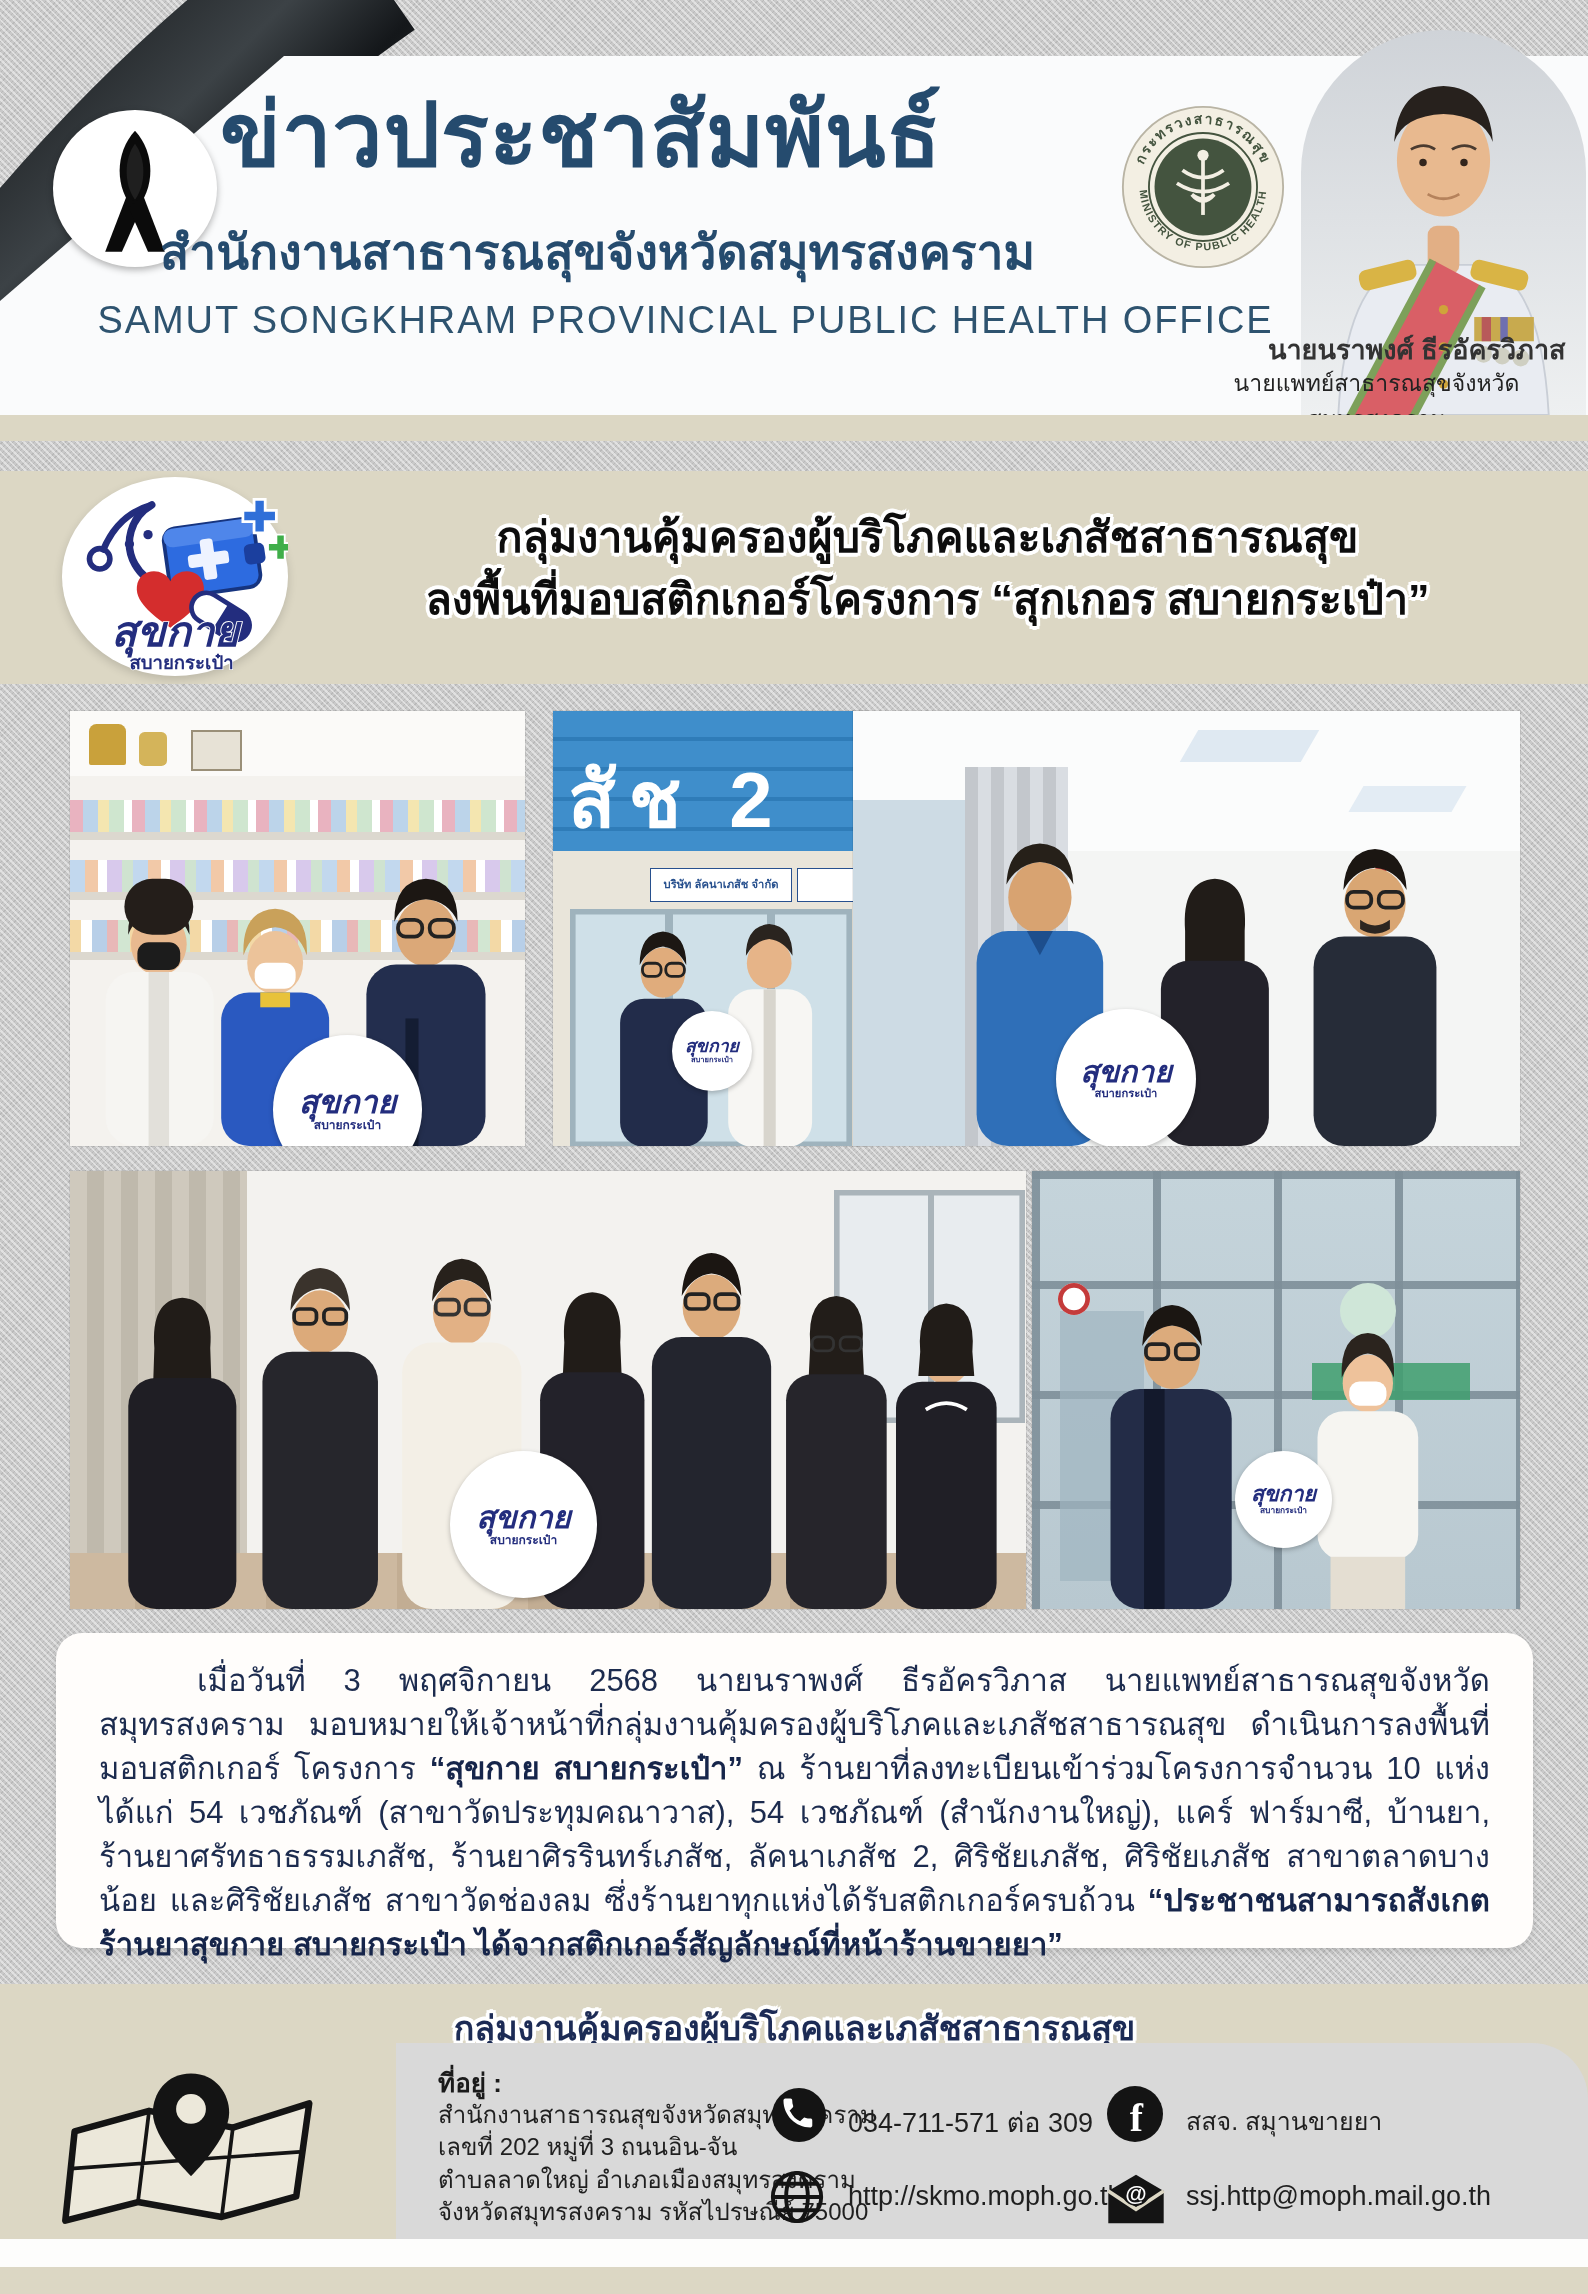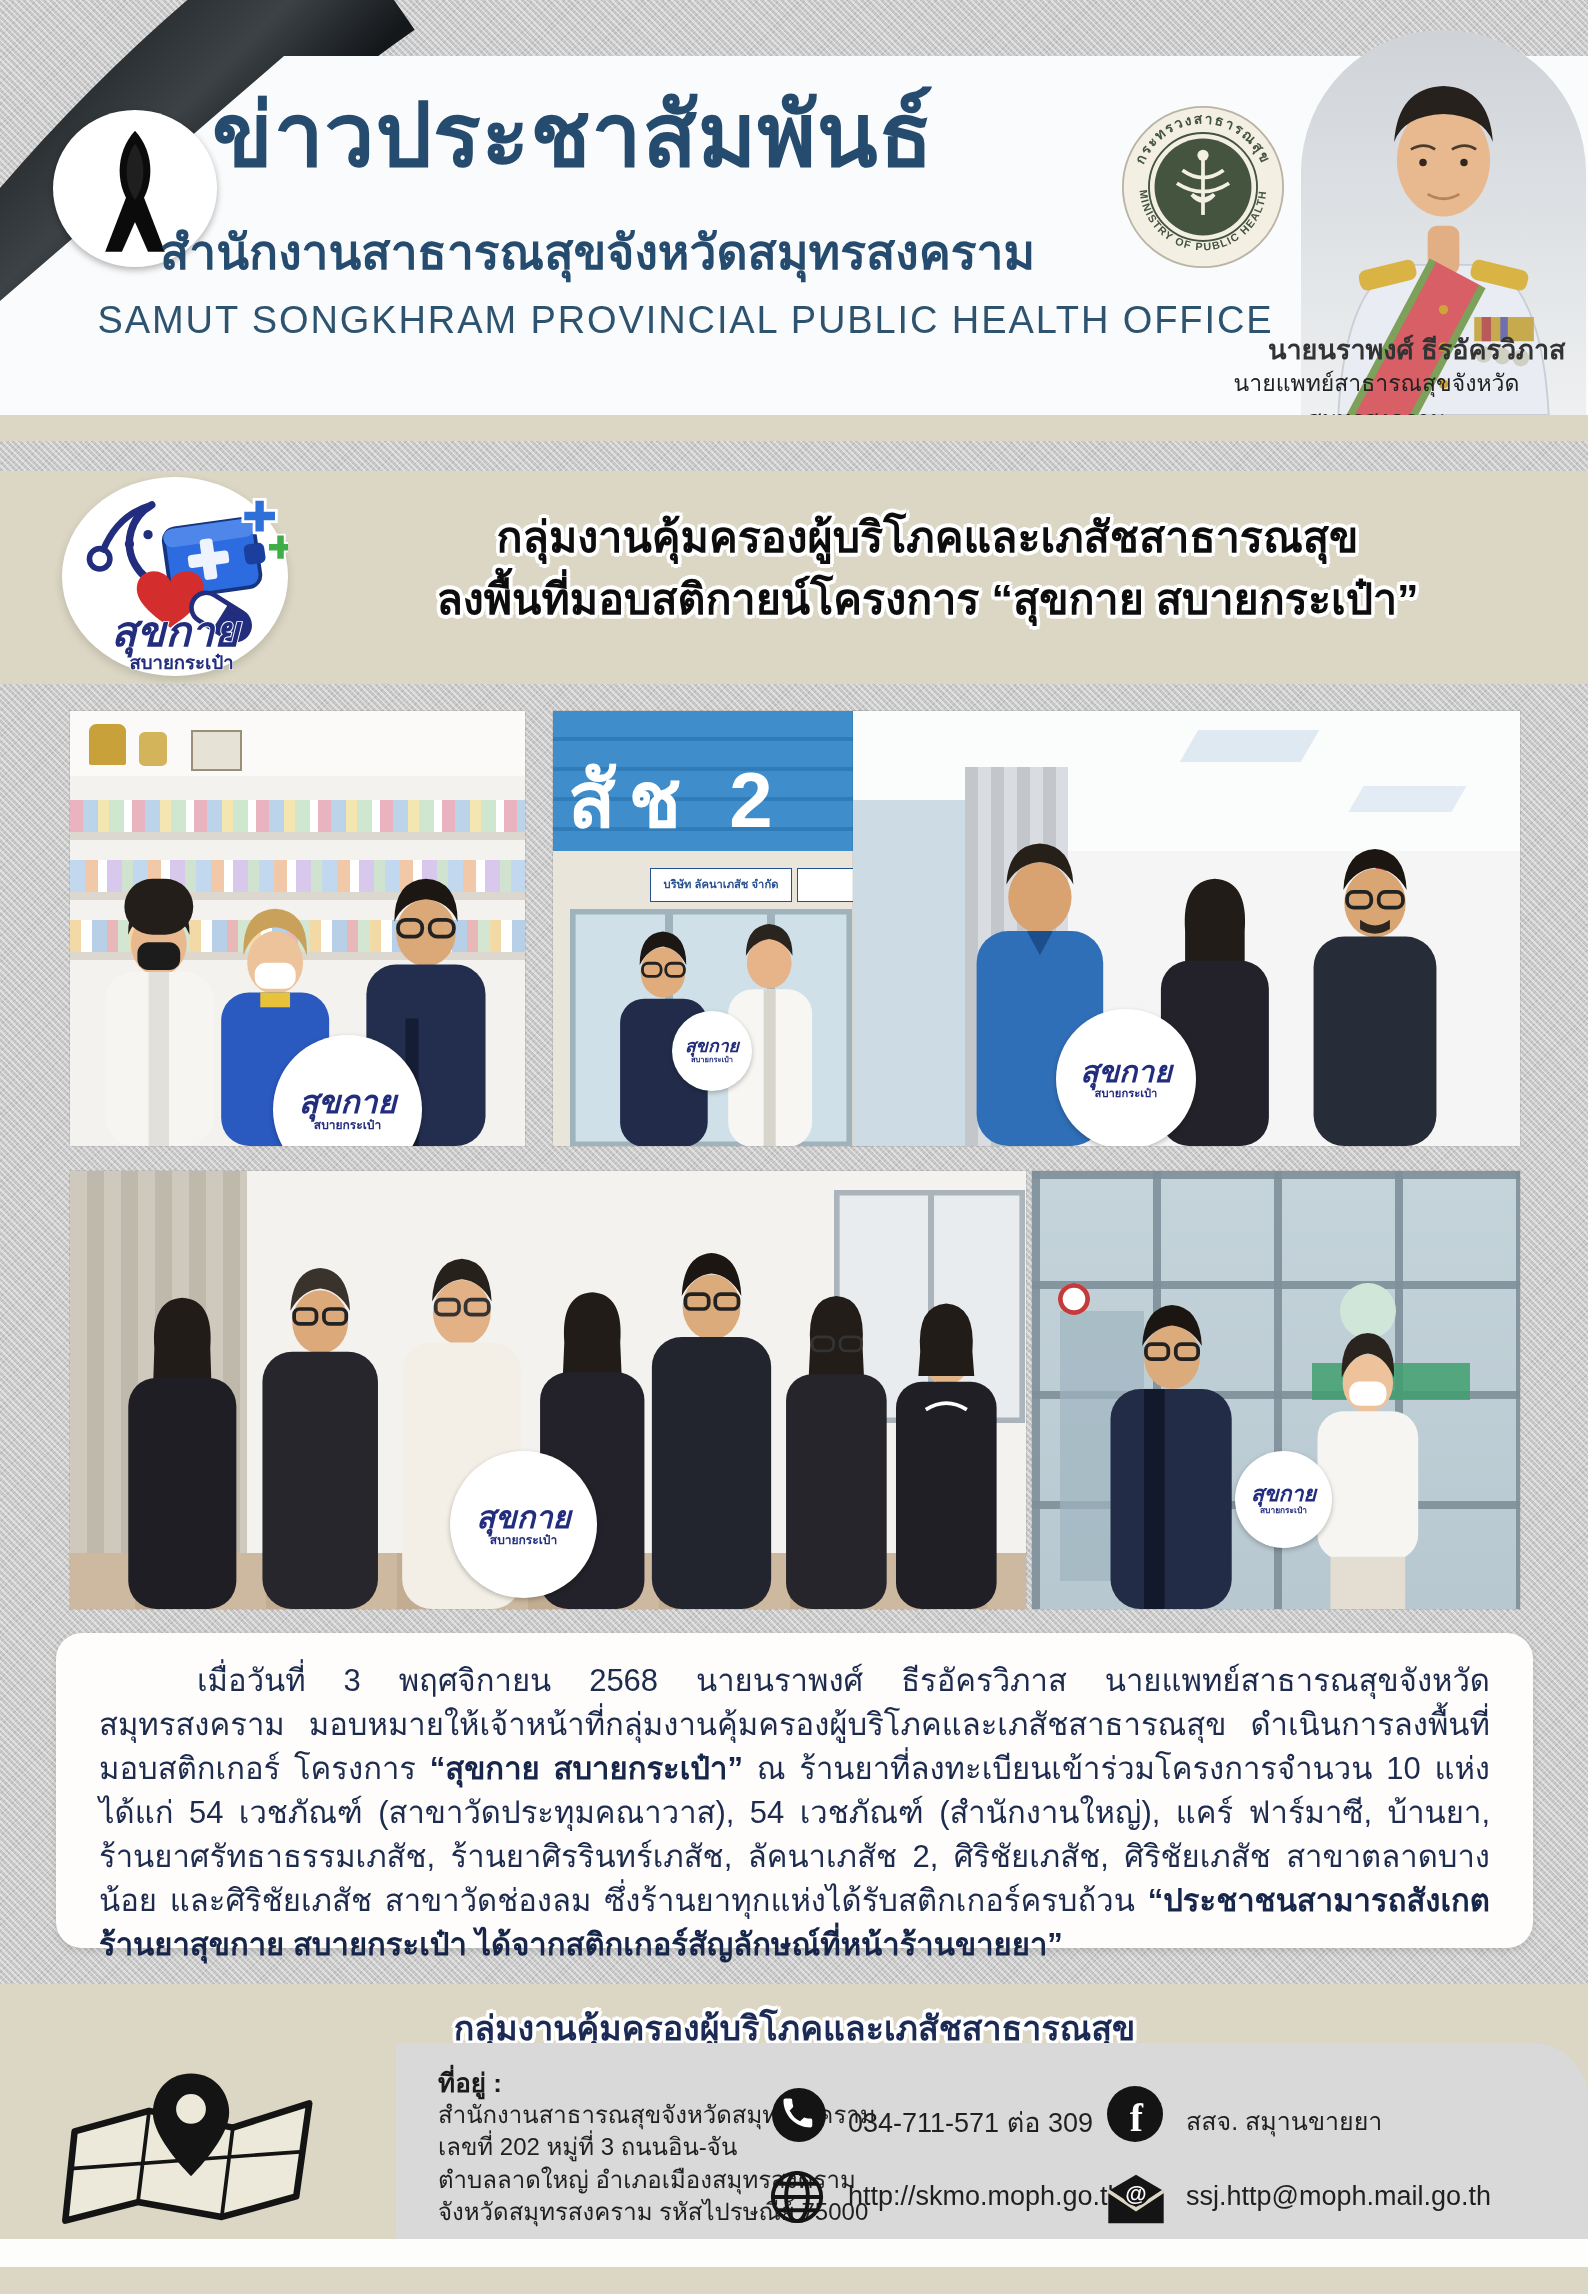--- a/index.html
+++ b/index.html
@@ -106,21 +106,21 @@
   <div class="abs" style="left:53px;top:110px;width:164px;height:157px;border-radius:50%;background:#fff;
        box-shadow:0 2.8px 7.5px rgba(0,0,0,.3);">
     <svg width="164" height="157" viewBox="0 0 176 168">
       <path d="M88 22 C 66 46, 66 84, 88 108 C 110 84, 110 46, 88 22 Z" fill="#0b0b0b"></path>
       <path d="M88 36 C 76 52, 76 80, 88 96 C 100 80, 100 52, 88 36 Z" fill="#1f1f1f"></path>
       <path d="M79 92 L 56 152 L 74 152 L 95 104 Z" fill="#0b0b0b"></path>
       <path d="M97 92 L 120 152 L 102 152 L 81 104 Z" fill="#0b0b0b"></path>
     </svg>
   </div>
 
-  <div class="abs hdr-title" style="left:212px;top:91px;">ข่าวประชาสัมพันธ์</div>
+  <div class="abs hdr-title" style="left:220px;top:91px;">ข่าวประชาสัมพันธ์</div>
   <div class="abs hdr-sub" style="left:160px;top:229px;">สำนักงานสาธารณสุขจังหวัดสมุทรสงคราม</div>
   <div class="abs hdr-en" style="left:84px;top:291px;width:1203px;">SAMUT SONGKHRAM PROVINCIAL PUBLIC HEALTH OFFICE</div>
 
   <svg class="abs" style="left:1121px;top:105px;" width="164" height="164" viewBox="0 0 176 176">
     <circle cx="88" cy="88" r="86" fill="#f3efe3" stroke="#b9b4a4" stroke-width="2"></circle>
     <circle cx="88" cy="88" r="52" fill="#44543f"></circle>
     <circle cx="88" cy="88" r="58" fill="none" stroke="#44543f" stroke-width="2"></circle>
     <defs>
       <path id="sealTop" d="M 88 20 a 68 68 0 0 1 0 136" transform="rotate(-90 88 88)"></path>
       <path id="sealBot" d="M 20 88 a 68 68 0 0 0 136 0"></path>
@@ -174,21 +174,21 @@
       <g transform="rotate(32 170 150)">
         <rect x="136" y="134" width="68" height="32" rx="16" fill="#fff" stroke="#232d7e" stroke-width="5"></rect>
         <path d="M170 134 h18 a16 16 0 0 1 0 32 h-18 z" fill="#232d7e"></path>
       </g>
       <text x="121" y="182" text-anchor="middle" font-size="45" font-weight="bold" font-style="italic" fill="#232d7e" stroke="#fff" stroke-width="2" paint-order="stroke">สุขกาย</text>
       <text x="128" y="207" text-anchor="middle" font-size="20" font-weight="bold" fill="#232d7e" stroke="#fff" stroke-width="1.5" paint-order="stroke">สบายกระเป๋า</text>
     </svg>
   </div>
   <div class="abs headline">
     <div class="outline-dark">กลุ่มงานคุ้มครองผู้บริโภคและเภสัชสาธารณสุข</div>
-    <div class="outline-dark">ลงพื้นที่มอบสติกายน์โครงการ “สุขกาย สบายกระเป๋า”</div>
+    <div class="outline-dark">ลงพื้นที่มอบสติกเกอร์โครงการ “สุกเกอร สบายกระเป๋า”</div>
   </div>
 
   <div class="photo" style="left:70px;top:711px;width:455px;height:435px;background:#f4f2ee;">
     <div class="abs" style="left:0;top:0;width:455px;height:65px;background:#fbfaf8;"></div>
     <div class="abs" style="left:18.6px;top:13px;width:37px;height:41px;background:#c9a13b;border-radius:7.5px 7.5px 1.9px 1.9px;"></div>
     <div class="abs" style="left:69px;top:20.5px;width:28px;height:34px;background:#d4b45a;border-radius:5.6px;"></div>
     <div class="abs" style="left:121px;top:18.6px;width:47px;height:37px;background:#e7e2d6;border:2.8px solid #9a8f78;"></div>
     <div class="shelfrow" style="top:89px;width:455px;background:repeating-linear-gradient(90deg,#e9b3c0 0 13px,#bcd4ea 13px 28px,#f4e6b0 28px 39px,#cfe6cf 39px 54px,#fff 54px 62px);"></div>
     <div class="abs" style="left:0;top:121px;width:455px;height:7.5px;background:#dcd8cf;"></div>
     <div class="shelfrow" style="top:149px;width:455px;background:repeating-linear-gradient(90deg,#c2d8ee 0 15px,#f2c9a8 15px 28px,#ffffff 28px 37px,#d8c9ec 37px 52px,#cfe3d0 52px 63px);"></div>

